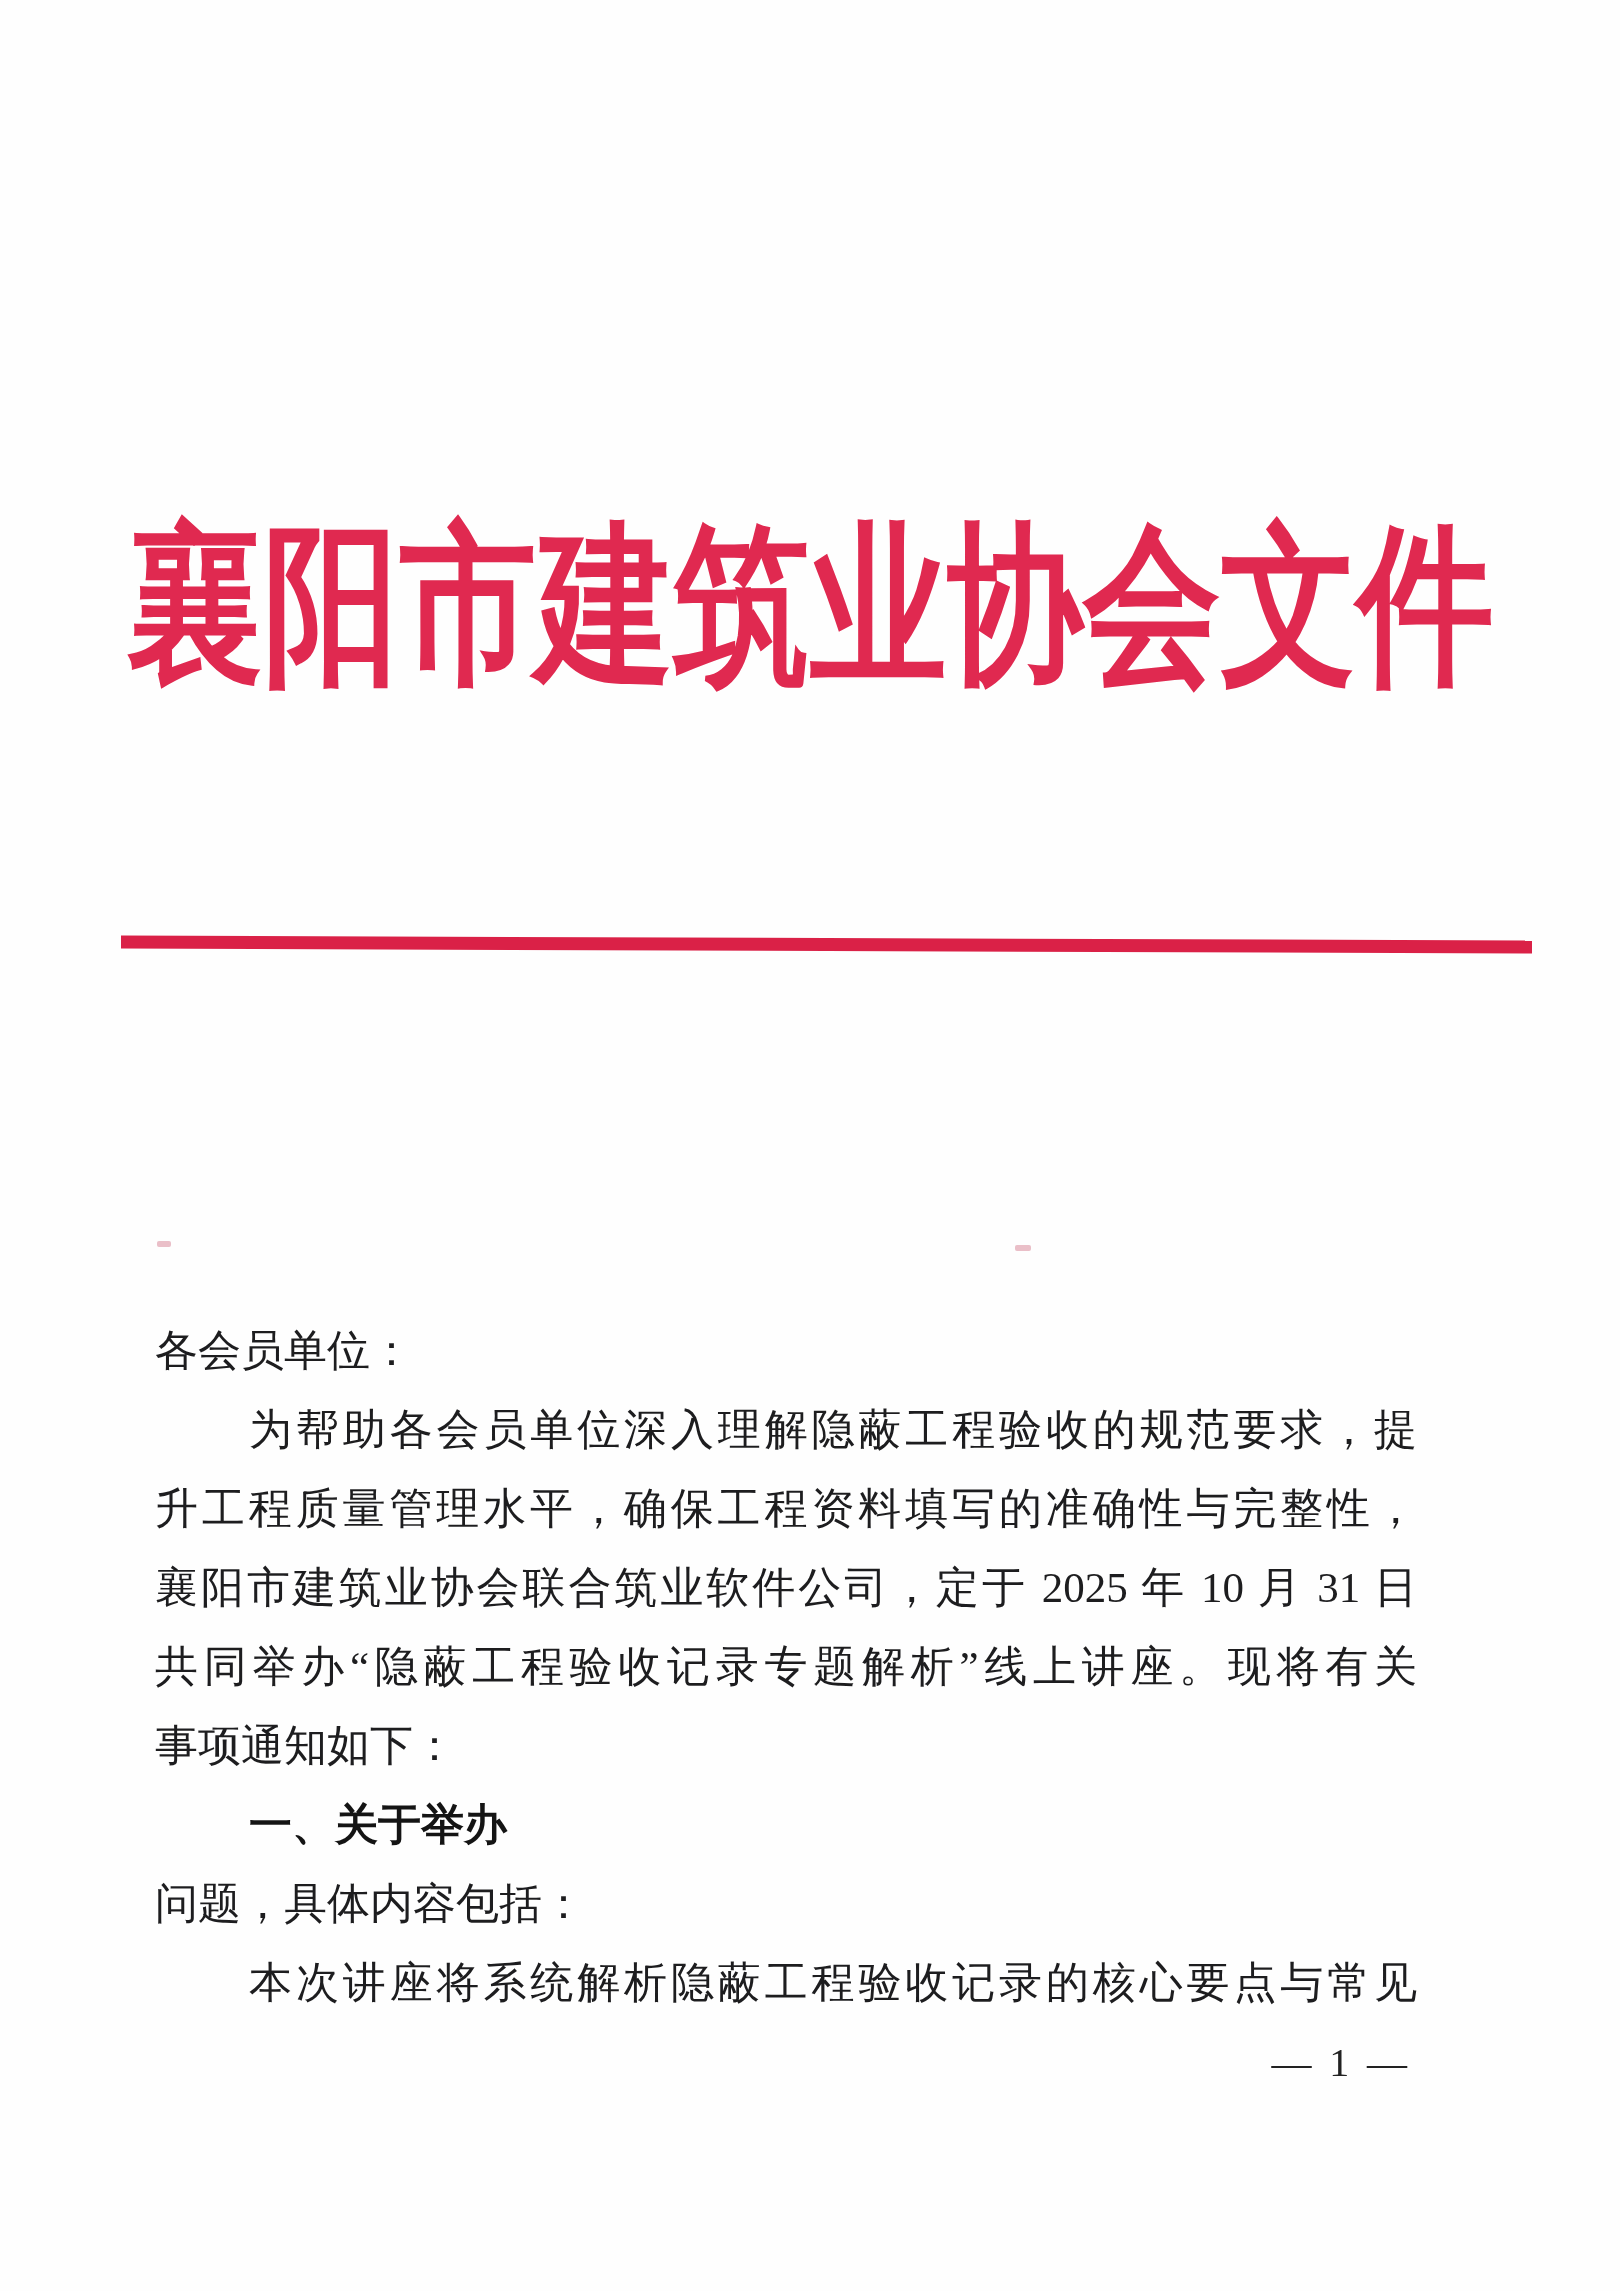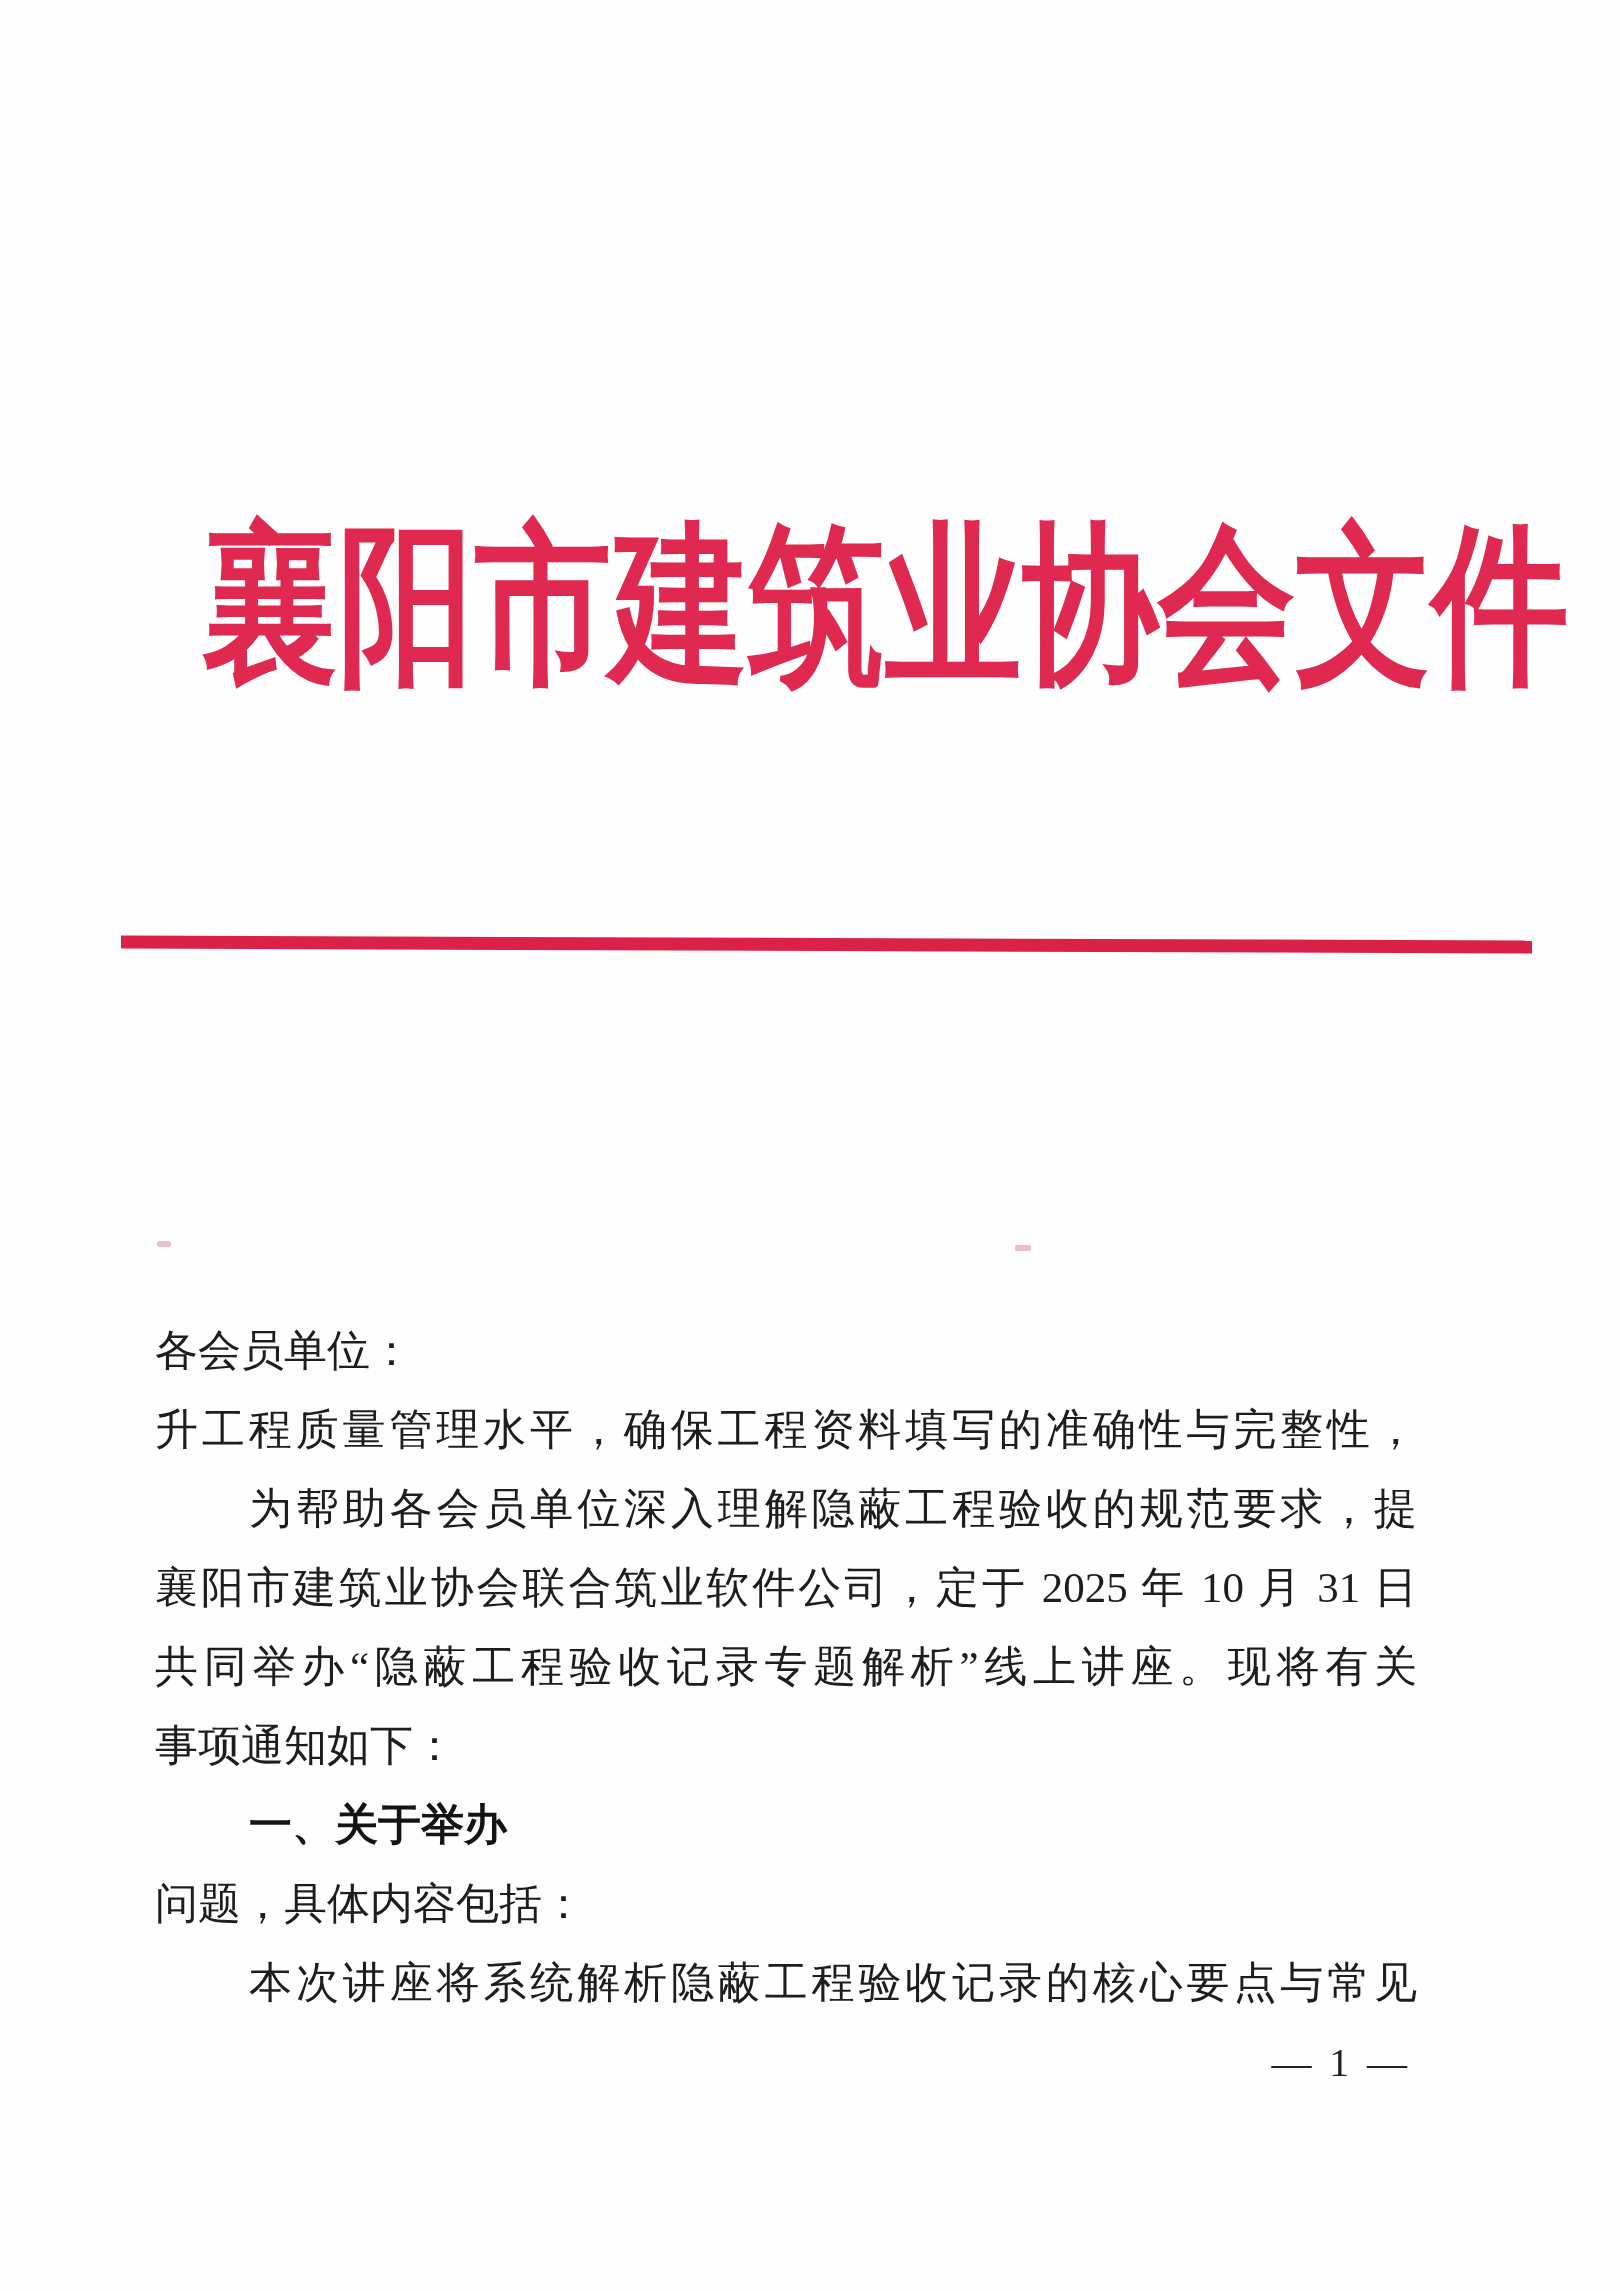--- a/index.html
+++ b/index.html
@@ -13,21 +13,21 @@
     color: var(--ink, #1c1c1e);
     font-family: "Liberation Serif", "DejaVu Serif", serif;
   }
 
   
   .banner {
     position: absolute;
     top: 512px;
     left: 0;
     width: 100%;
-    text-align: right;
+    text-align: center;
   }
   .banner-text {
     display: inline-block;
     white-space: nowrap;
     font-family: "DejaVu Serif", "Liberation Serif", serif;
     font-weight: 700;
     font-size: 147px;
     line-height: 1.1;
     color: var(--banner-red, #e02950);
     transform: scale(0.93, 1.18);
@@ -123,22 +123,22 @@
 
 
   <div class="red-rule"></div>
 
 
   <div class="speck s1"></div>
   <div class="speck s2"></div>
 
   <div class="body-lines" id="body-lines">
       <div class="line">各会员单位：</div>
+      <div class="line indent justify">为帮助各会员单位深入理解隐蔽工程验收的规范要求，提</div>
       <div class="line justify">升工程质量管理水平，确保工程资料填写的准确性与完整性，</div>
-      <div class="line indent justify">为帮助各会员单位深入理解隐蔽工程验收的规范要求，提</div>
       <div class="line justify">襄阳市建筑业协会联合筑业软件公司，定于 2025 年 10 月 31 日</div>
       <div class="line justify">共同举办“隐蔽工程验收记录专题解析”线上讲座。现将有关</div>
       <div class="line">事项通知如下：</div>
       <div class="line indent bold">一、关于举办</div>
       <div class="line">问题，具体内容包括：</div>
       <div class="line indent justify">本次讲座将系统解析隐蔽工程验收记录的核心要点与常见</div>
     </div>
 
   <div class="page-number">— 1 —</div>
 

